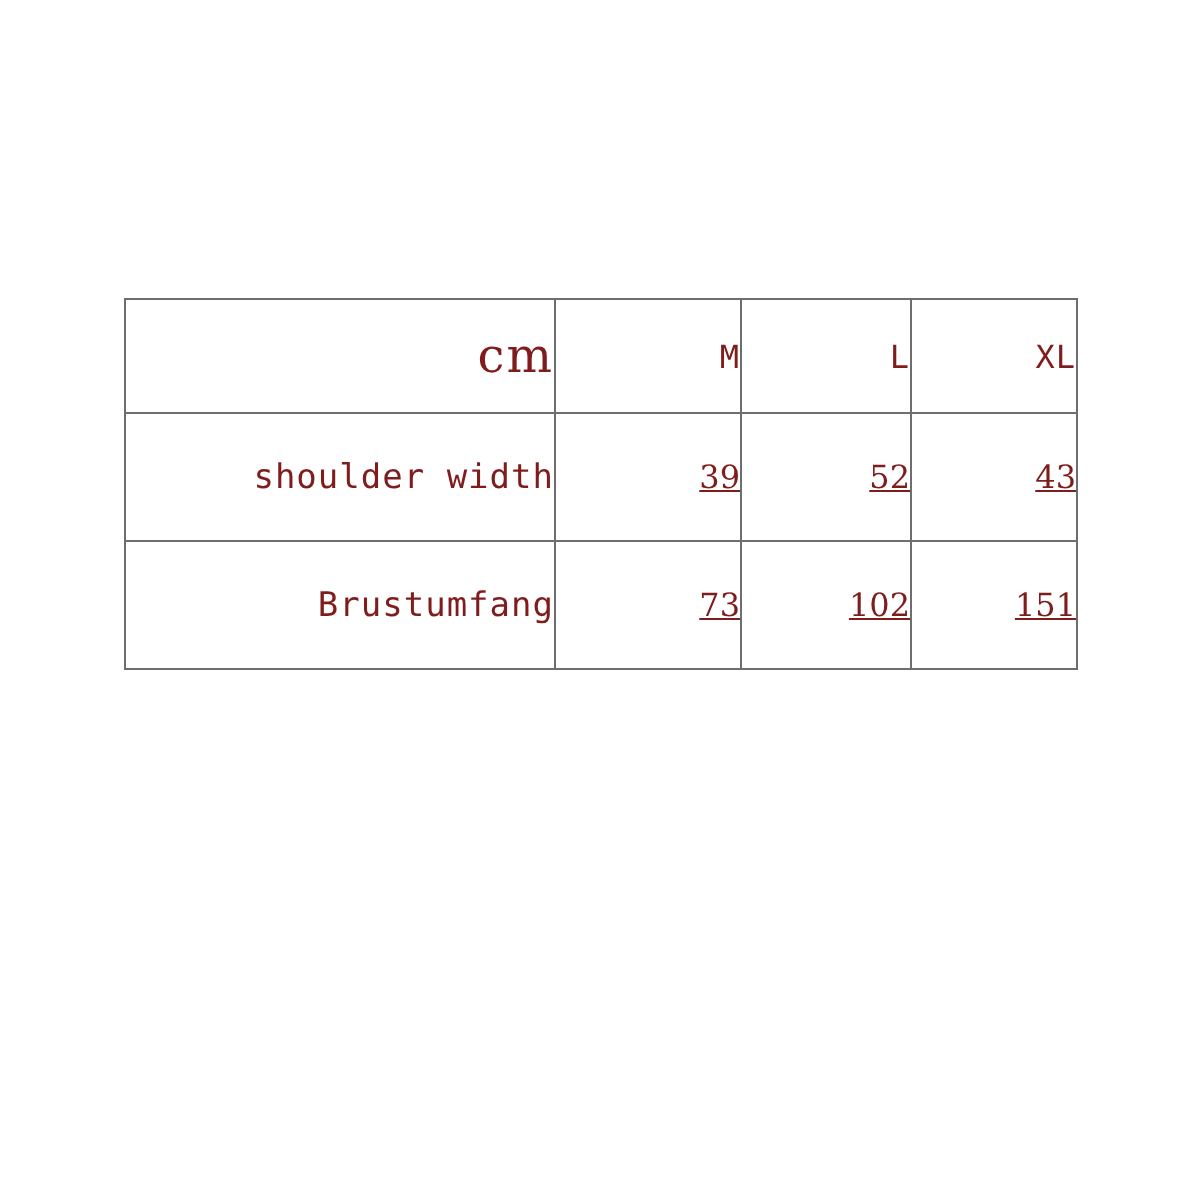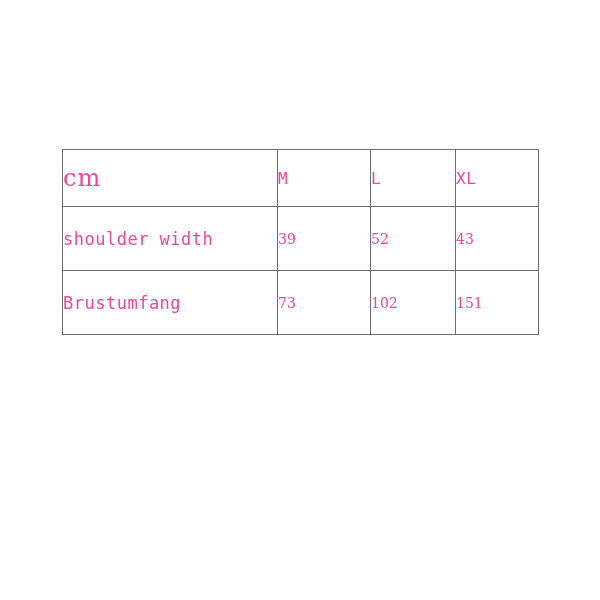--- a/index.html
+++ b/index.html
@@ -33,23 +33,23 @@
   }
 
   #size-chart col.col-label { width: 215px; }
   #size-chart col.col-m     { width: 93px; }
   #size-chart col.col-l     { width: 85px; }
   #size-chart col.col-xl    { width: 83px; }
 
   #size-chart td,
   #size-chart th {
     border: 1px solid #6e6e6e;
-    text-align: left;
+    text-align: right;
     vertical-align: middle;
-    color: #ec4899;
+    color: #7f1d1d;
     font-weight: normal;
     padding: 0;
     background: #ffffff;
   }
 
   
   #size-chart thead tr { height: 57px; }
 
   .unit-head {
     font-family: "DejaVu Serif", "Liberation Serif", serif;
@@ -71,22 +71,23 @@
 
   .measure-label {
     font-family: "DejaVu Sans Mono", "Liberation Mono", monospace;
     font-size: 17px;
     letter-spacing: 0.5px;
     color: #111111;
   }
 
   .measure-value {
     font-family: "DejaVu Serif", "Liberation Serif", serif;
-    font-size: 14px;
+    font-size: 16px;
     color: #1a1a1a;
+    text-decoration: underline;
   }
 </style>
 </head>
 <body>
 
 <div id="page">
 
   <table id="size-chart">
     <colgroup>
       <col class="col-label">

